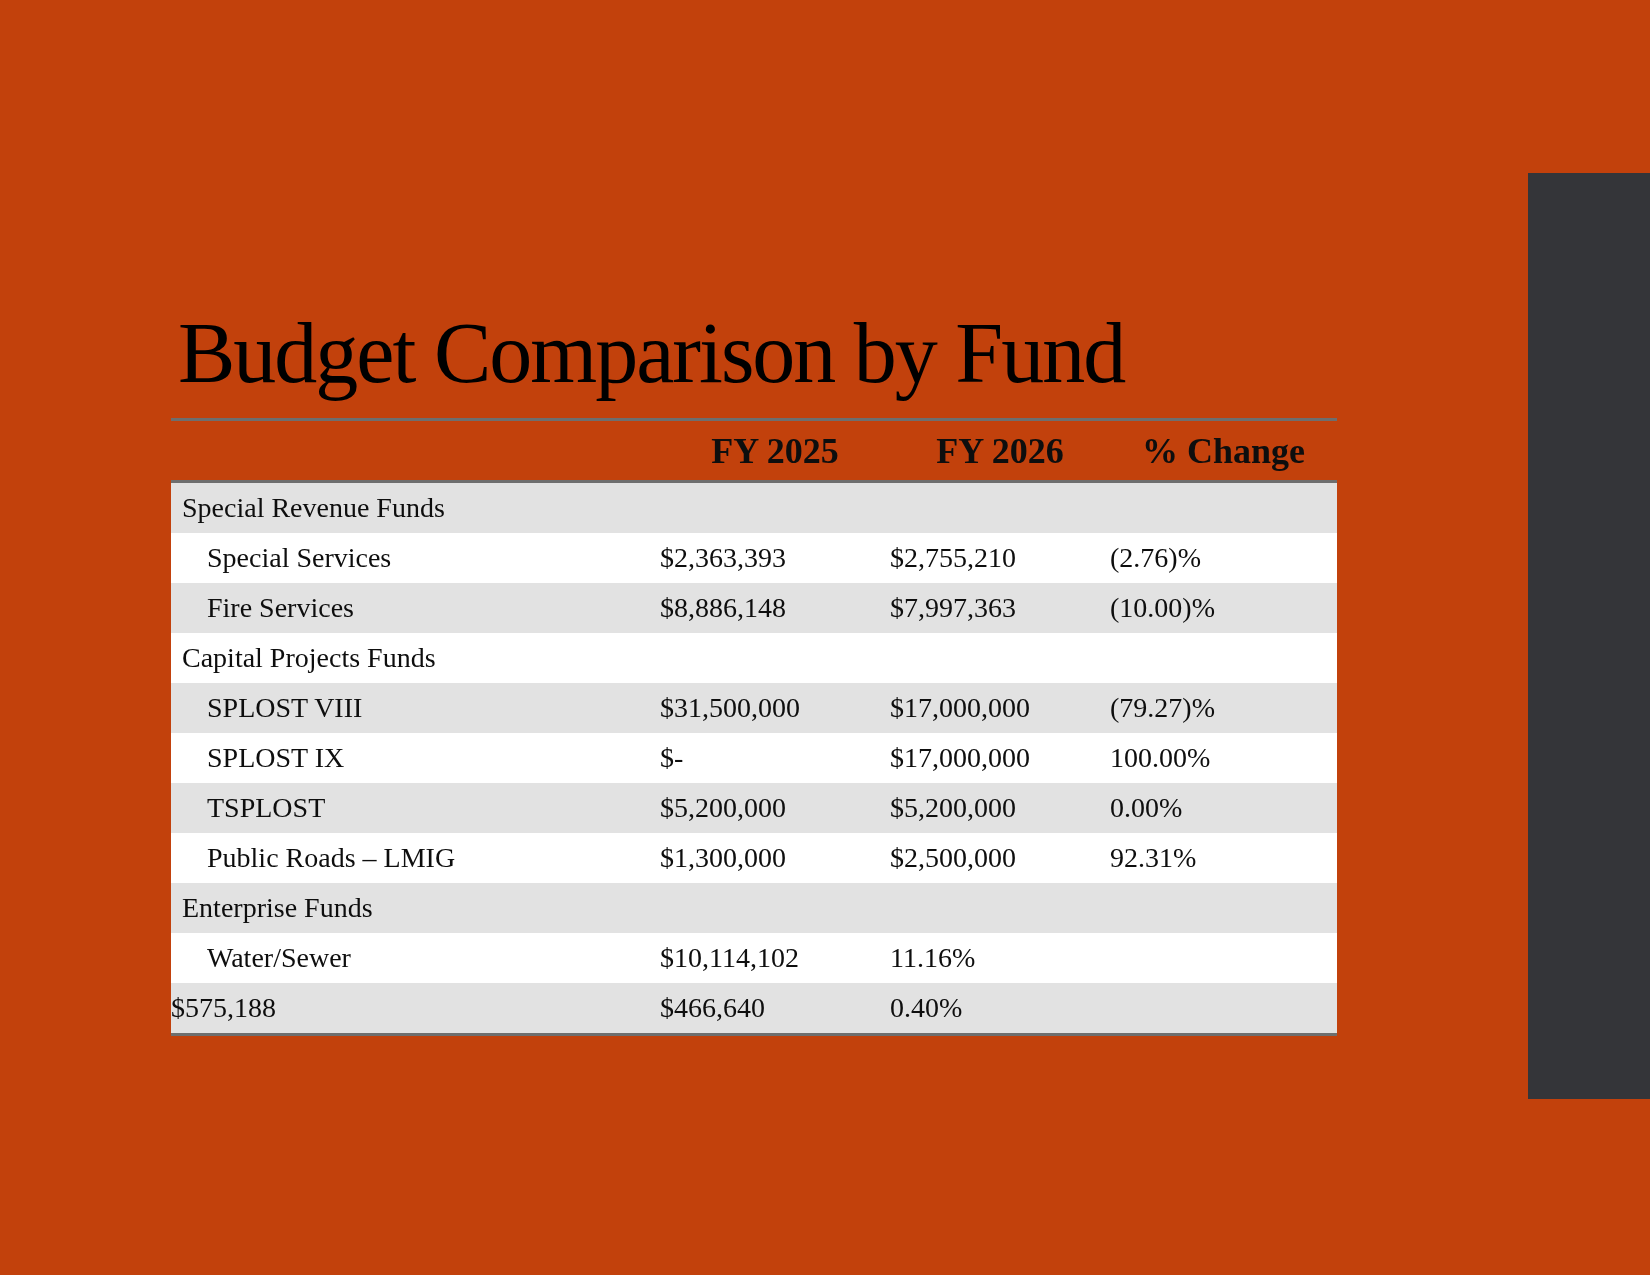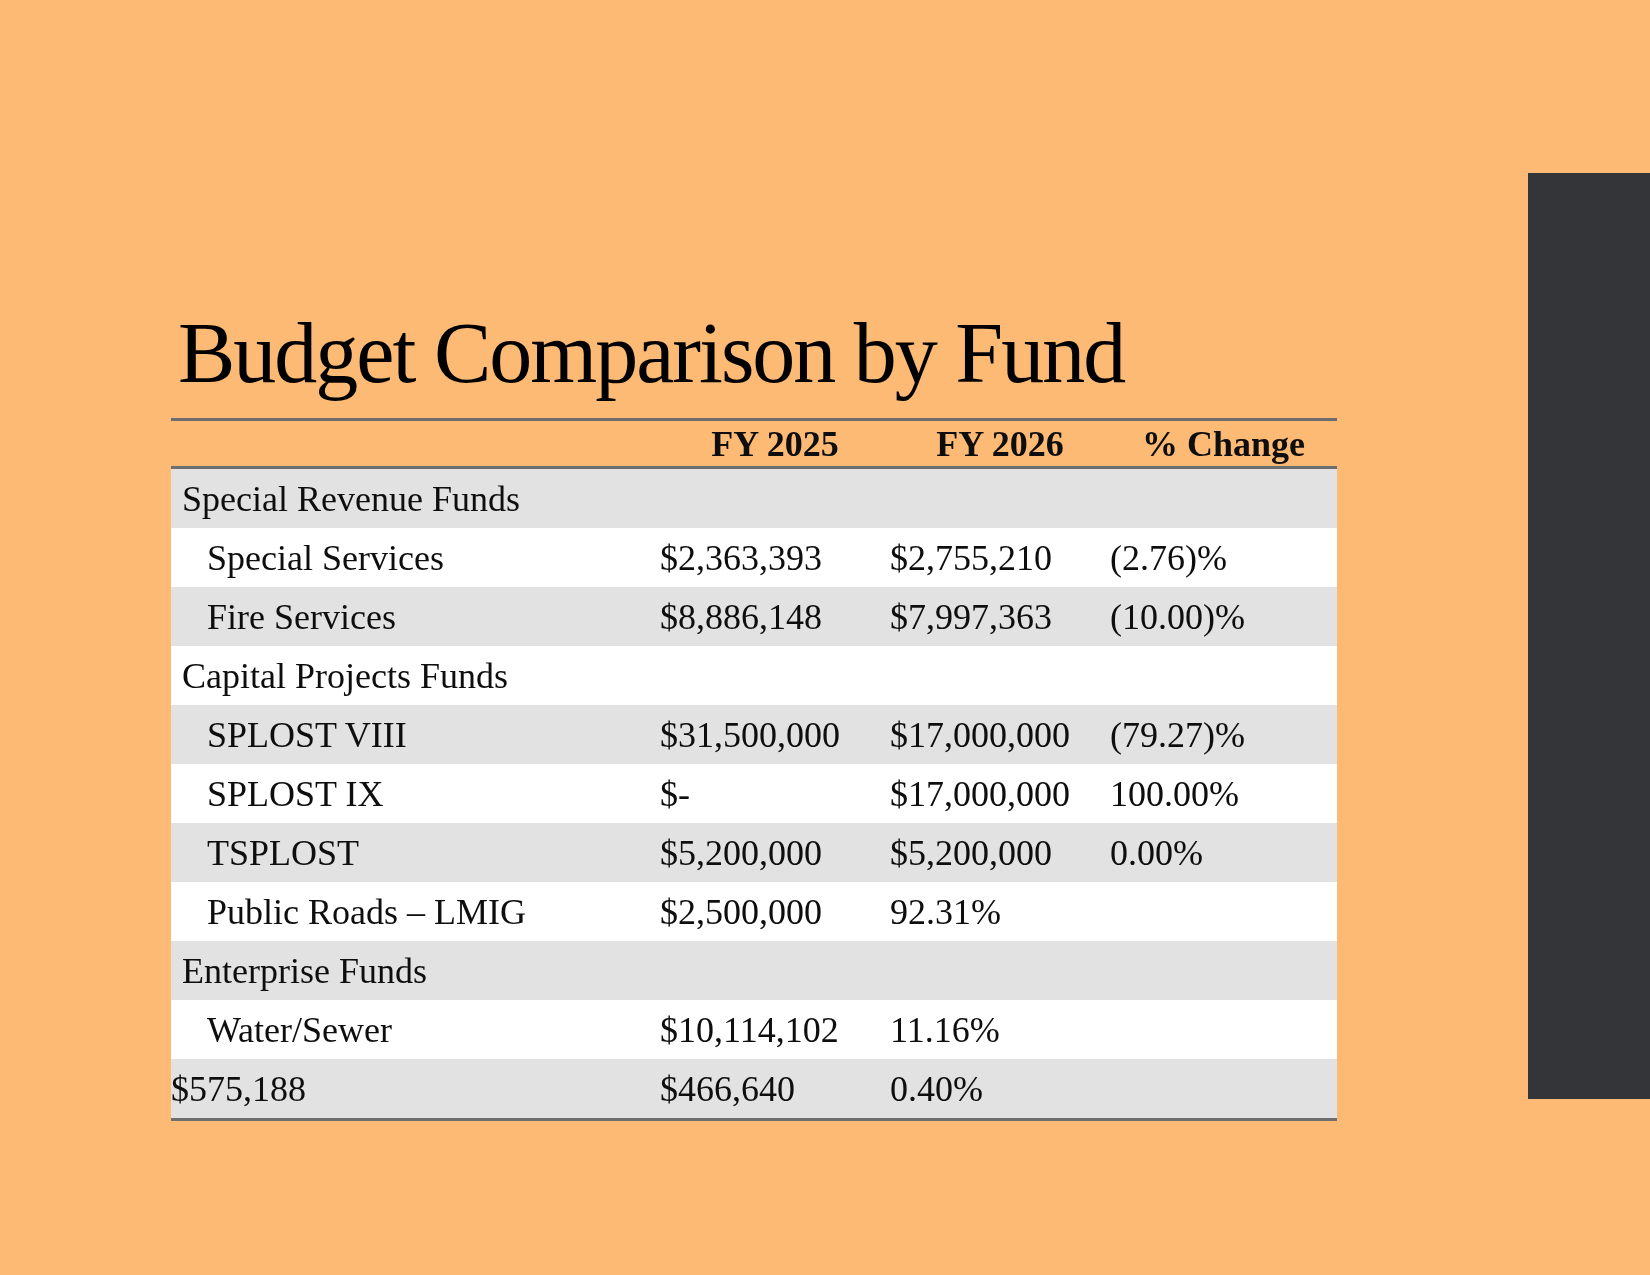--- a/index.html
+++ b/index.html
@@ -9,21 +9,21 @@
     height: 1275px;
     background: #ffffff;
     overflow: hidden;
     font-family: "Liberation Serif", "DejaVu Serif", serif;
     color: #0e0e0e;
   }
   .slide {
     position: relative;
     width: 1650px;
     height: 1275px;
-    background: #fdba74;
+    background: #c2410c;
   }
   .accent-bar {
     position: absolute;
     left: 1528px;
     top: 173px;
     width: 122px;
     height: 926px;
     background: var(--accent-bar, #343539);
   }
   .slide-title {
@@ -48,31 +48,31 @@
     width: 100%;
     height: 3px;
     background: #6e6e6e;
   }
   .thead-row, .trow {
     display: grid;
     grid-template-columns: 489px 230px 220px 227px;
     align-items: center;
   }
   .thead-row {
-    height: 45px;
+    height: 59px;
     font-weight: 700;
     font-size: 36px;
   }
   .thead-row .hcell {
     text-align: center;
     white-space: nowrap;
   }
   .trow {
-    height: 59px;
-    font-size: 36px;
+    height: 50px;
+    font-size: 28px;
     background: #ffffff;
     font-family: Liberation Serif, serif;
   }
   .trow.shaded {
     background: var(--row-shade, #e2e2e2);
   }
   .c-label {
     padding-left: 11px;
     text-align: left;
     white-space: nowrap;
@@ -152,20 +152,21 @@
 
   <div class="trow shaded indent">
     <div class="c-label">TSPLOST</div>
     <div class="c-num">$5,200,000</div>
     <div class="c-num">$5,200,000</div>
     <div class="c-num">0.00%</div>
   </div>
 
   <div class="trow indent">
     <div class="c-label">Public Roads – LMIG</div>
+    <div class="c-num">$1,300,000</div>
     <div class="c-num">$2,500,000</div>
     <div class="c-num">92.31%</div>
   </div>
 
   <div class="trow shaded">
     <div class="c-label">Enterprise Funds</div>
     <div class="c-num"></div>
     <div class="c-num"></div>
     <div class="c-num"></div>
   </div>

